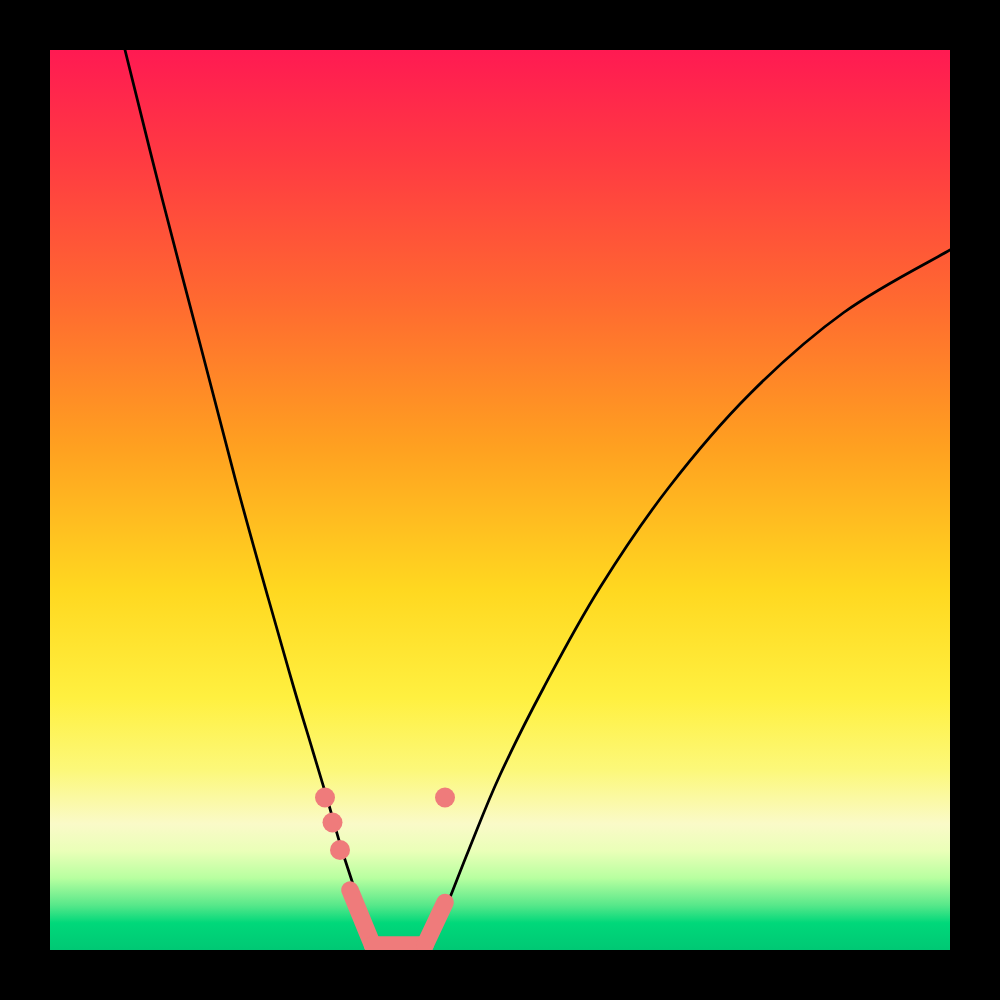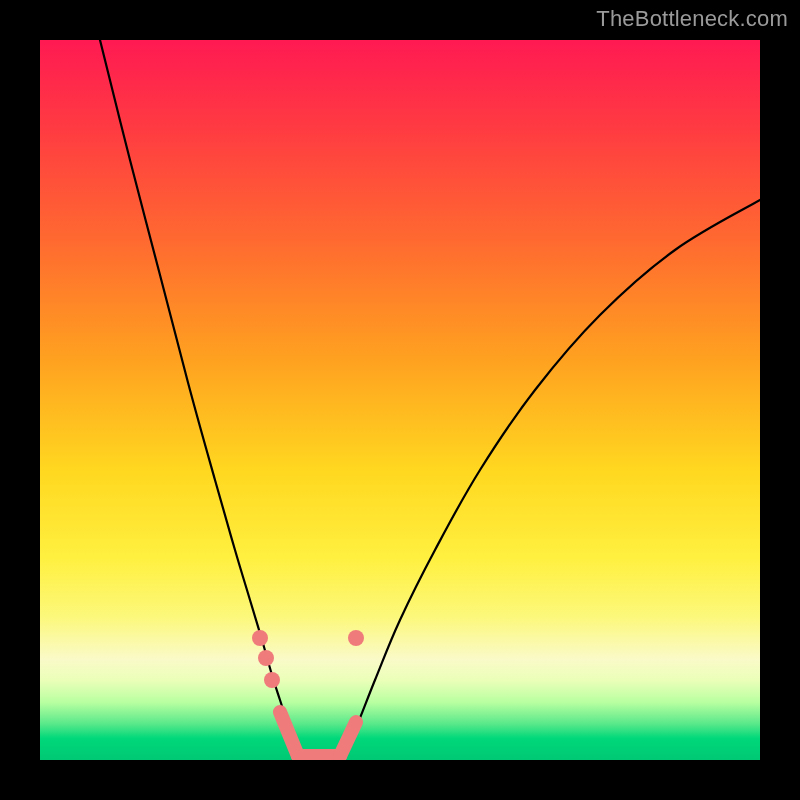--- a/index.html
+++ b/index.html
@@ -74,21 +74,20 @@
     color: #9a9a9a;
     font-size: 22px;
     letter-spacing: 0.2px;
     font-weight: 500;
   }
 </style>
 </head>
 <body>
 
 <div class="frame">
-  <div class="watermark">TheBottleneck.com</div>
 
   <div class="plot">
     <div class="gradient"></div>
 
     <svg class="curve-svg" viewBox="0 0 720 720" preserveAspectRatio="none">
       <path id="left-branch" class="curve-path" d="M 60 0 C 65.4 21.599999999999998, 79.2 77.7, 90 120 C 100.8 162.3, 109.2 193.6, 120 235 C 130.8 276.4, 140.1 313.1, 150 350 C 159.9 386.9, 166.9 411.2, 175 440 C 183.1 468.8, 188.7 488.4, 195 510 C 201.3 531.6, 205.14 543.8, 210 560 C 214.86 576.2, 218.04 586.5, 222 600 C 225.96 613.5, 228.76 624.2, 232 635 C 235.24 645.8, 236.76 650.1, 240 660 C 243.24 669.9, 246.04 679.2, 250 690 C 253.96 700.8, 259.84 714.6, 262 720"></path>
       <path id="right-branch" class="curve-path" d="M 300 720 C 302.7 714.6, 308.7 704.4, 315 690 C 321.3 675.6, 326.9 659.8, 335 640 C 343.1 620.2, 349.2 603.4, 360 580 C 370.8 556.6, 380.6 537, 395 510 C 409.4 483, 422 458.8, 440 430 C 458 401.2, 473.4 377.9, 495 350 C 516.6 322.1, 534.8 300.2, 560 275 C 585.2 249.8, 606.2 230.7, 635 210 C 663.8 189.3, 704.7 169, 720 160"></path>
       <g id="marker-group">
           <line x1="240" y1="672" x2="258" y2="716" class="seg"></line>
           <line x1="258" y1="716" x2="300" y2="716" class="seg"></line>

